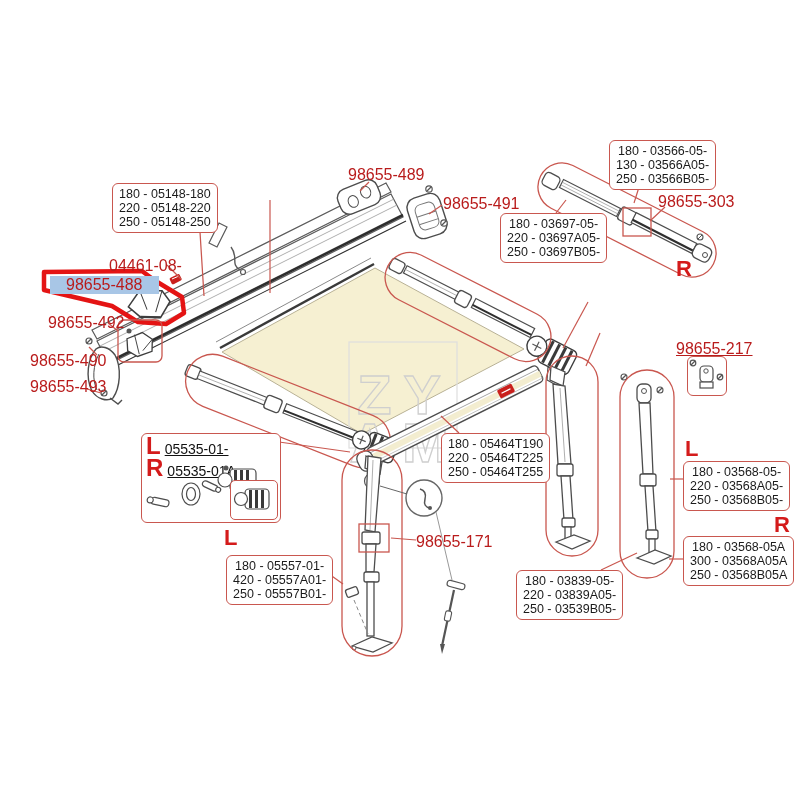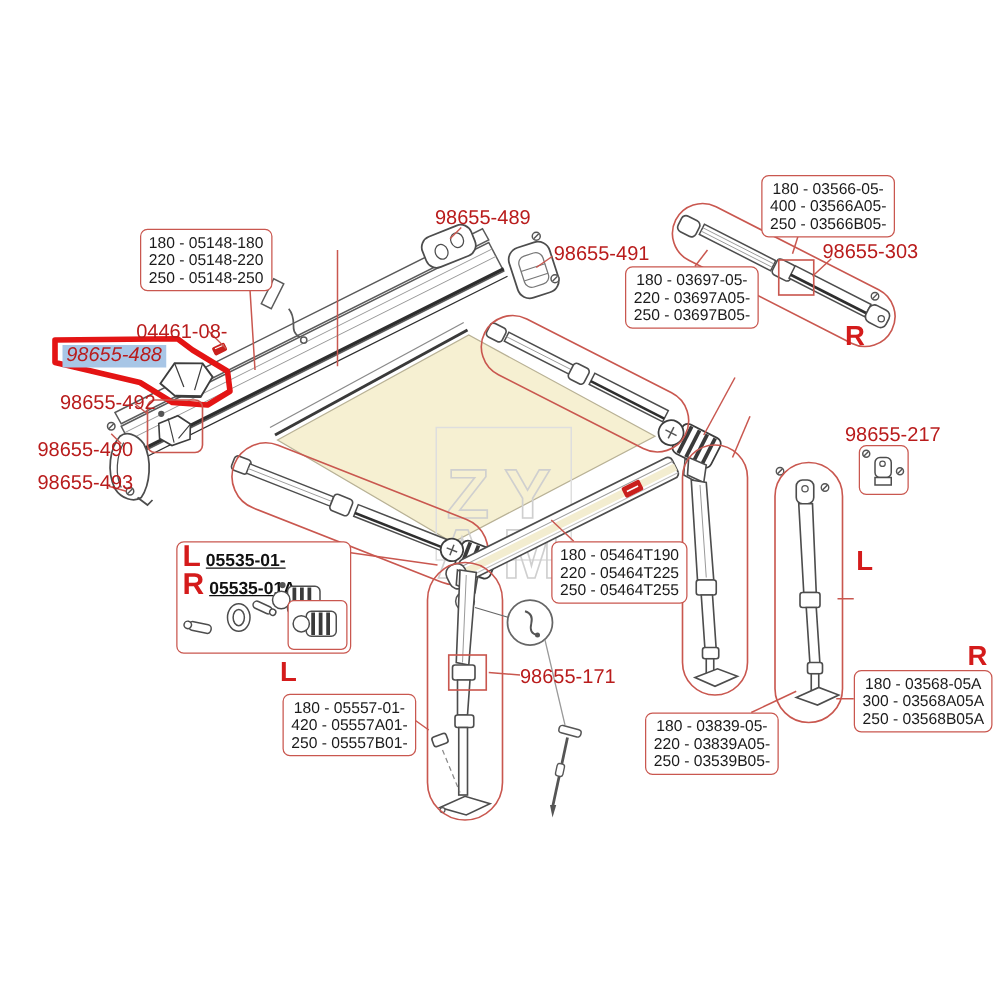--- a/index.html
+++ b/index.html
@@ -4,27 +4,27 @@
 <style>
   html,body{margin:0;padding:0;background:#fff;}
   #stage{position:relative;width:800px;height:800px;background:#ffffff;overflow:hidden;
          font-family:"Liberation Sans", sans-serif;}
   #art{position:absolute;left:0;top:0;}
   .pbox{position:absolute;background:#ffffff;border:1.6px solid #c9574f;border-radius:6px;
         padding:3px 6px;font-size:12.5px;line-height:14px;color:#1b1b1b;text-align:center;
         white-space:nowrap;}
   .pbox.nobg{background:transparent;padding:0;}
   .plabel{position:absolute;font-size:16px;color:#b91c1c;white-space:nowrap;}
-  .plabel.hl{background:#a8c6e6;padding:0 3px;font-style:italic;}
-  .plabel.ul{}
+  .plabel.hl{background:#a8c6e6;padding:0 16px;}
+  .plabel.ul{text-decoration:underline;}
   .rletter{position:absolute;color:#d41b1b;font-weight:700;font-size:22px;line-height:22px;}
   .kitbox{width:130px;height:84px;text-align:left;padding:2px 4px;}
   .kitrow{display:flex;align-items:baseline;gap:4px;height:22px;}
   .kletter{font-size:24px;line-height:20px;font-weight:800;color:#d41b1b;}
-  .kcode{font-size:14px;font-weight:700;color:#111;text-decoration:underline;}
+  .kcode{font-size:14px;font-weight:400;color:#111;text-decoration:underline;}
   .kitart{position:absolute;left:2px;top:26px;}
   .kitinner{position:absolute;right:2px;bottom:2px;width:46px;height:38px;
             border:1.5px solid #c9574f;border-radius:5px;background:#fff;}
 </style>
 </head>
 <body>
 
 <div id="stage">
 
 <svg id="art" width="800" height="800" viewBox="0 0 800 800">
@@ -306,21 +306,21 @@
   </g>
 </svg>
 
 <div class="pbox" style="left:112px;top:183px">
   <div>180 - 05148-180</div>
   <div>220 - 05148-220</div>
   <div>250 - 05148-250</div>
 </div>
 <div class="pbox" style="left:609px;top:140px">
   <div>180 - 03566-05-</div>
-  <div>400 - 03566A05-</div>
+  <div>130 - 03566A05-</div>
   <div>250 - 03566B05-</div>
 </div>
 <div class="pbox" style="left:500px;top:213px">
   <div>180 - 03697-05-</div>
   <div>220 - 03697A05-</div>
   <div>250 - 03697B05-</div>
 </div>
 <div class="pbox" style="left:441px;top:433px">
   <div>180 - 05464T190</div>
   <div>220 - 05464T225</div>
@@ -328,20 +328,25 @@
 </div>
 <div class="pbox" style="left:226px;top:555px">
   <div>180 - 05557-01-</div>
   <div>420 - 05557A01-</div>
   <div>250 - 05557B01-</div>
 </div>
 <div class="pbox" style="left:516px;top:570px">
   <div>180 - 03839-05-</div>
   <div>220 - 03839A05-</div>
   <div>250 - 03539B05-</div>
+</div>
+<div class="pbox" style="left:683px;top:461px">
+  <div>180 - 03568-05-</div>
+  <div>220 - 03568A05-</div>
+  <div>250 - 03568B05-</div>
 </div>
 <div class="pbox" style="left:683px;top:536px">
   <div>180 - 03568-05A</div>
   <div>300 - 03568A05A</div>
   <div>250 - 03568B05A</div>
 </div>
 
 <div class="pbox nobg" style="left:687px;top:356px;width:38px;height:38px"></div>
 
 <div class="pbox kitbox" style="left:141px;top:433px">

